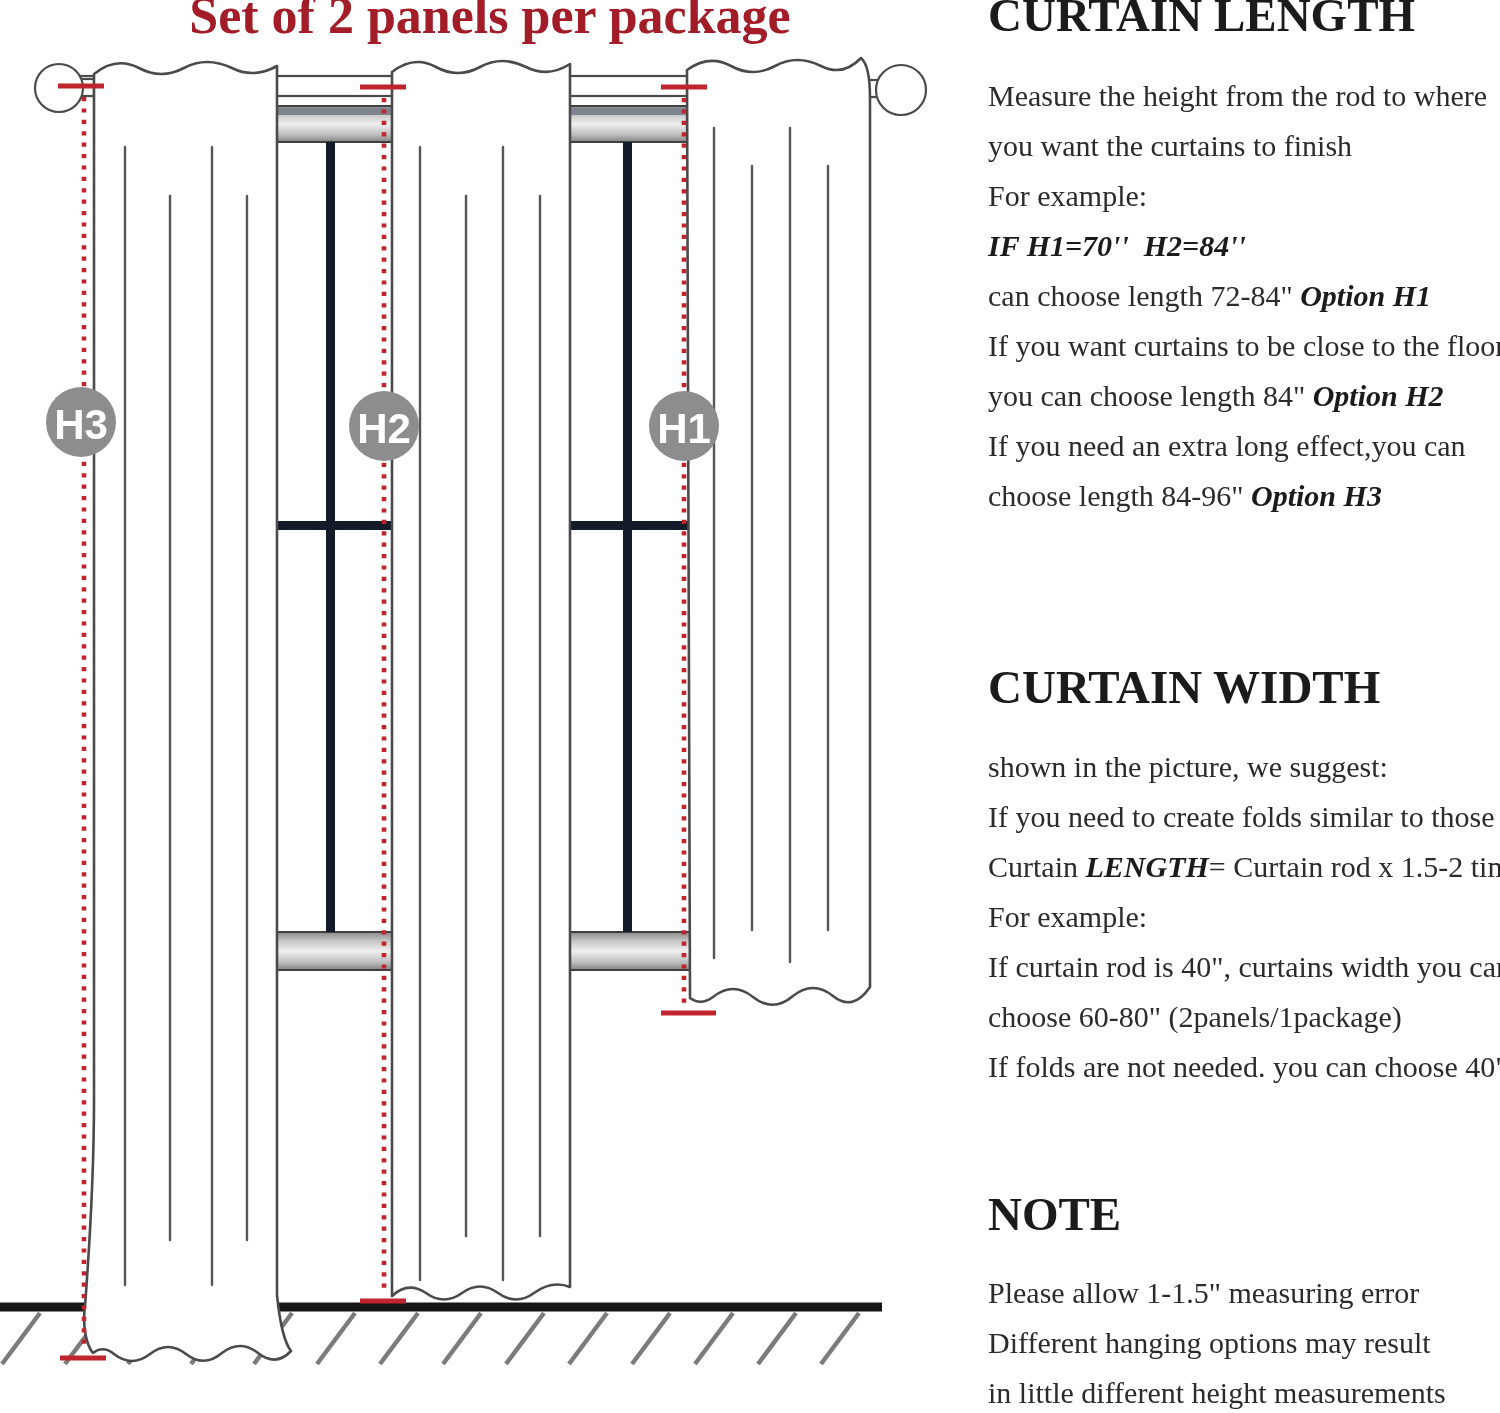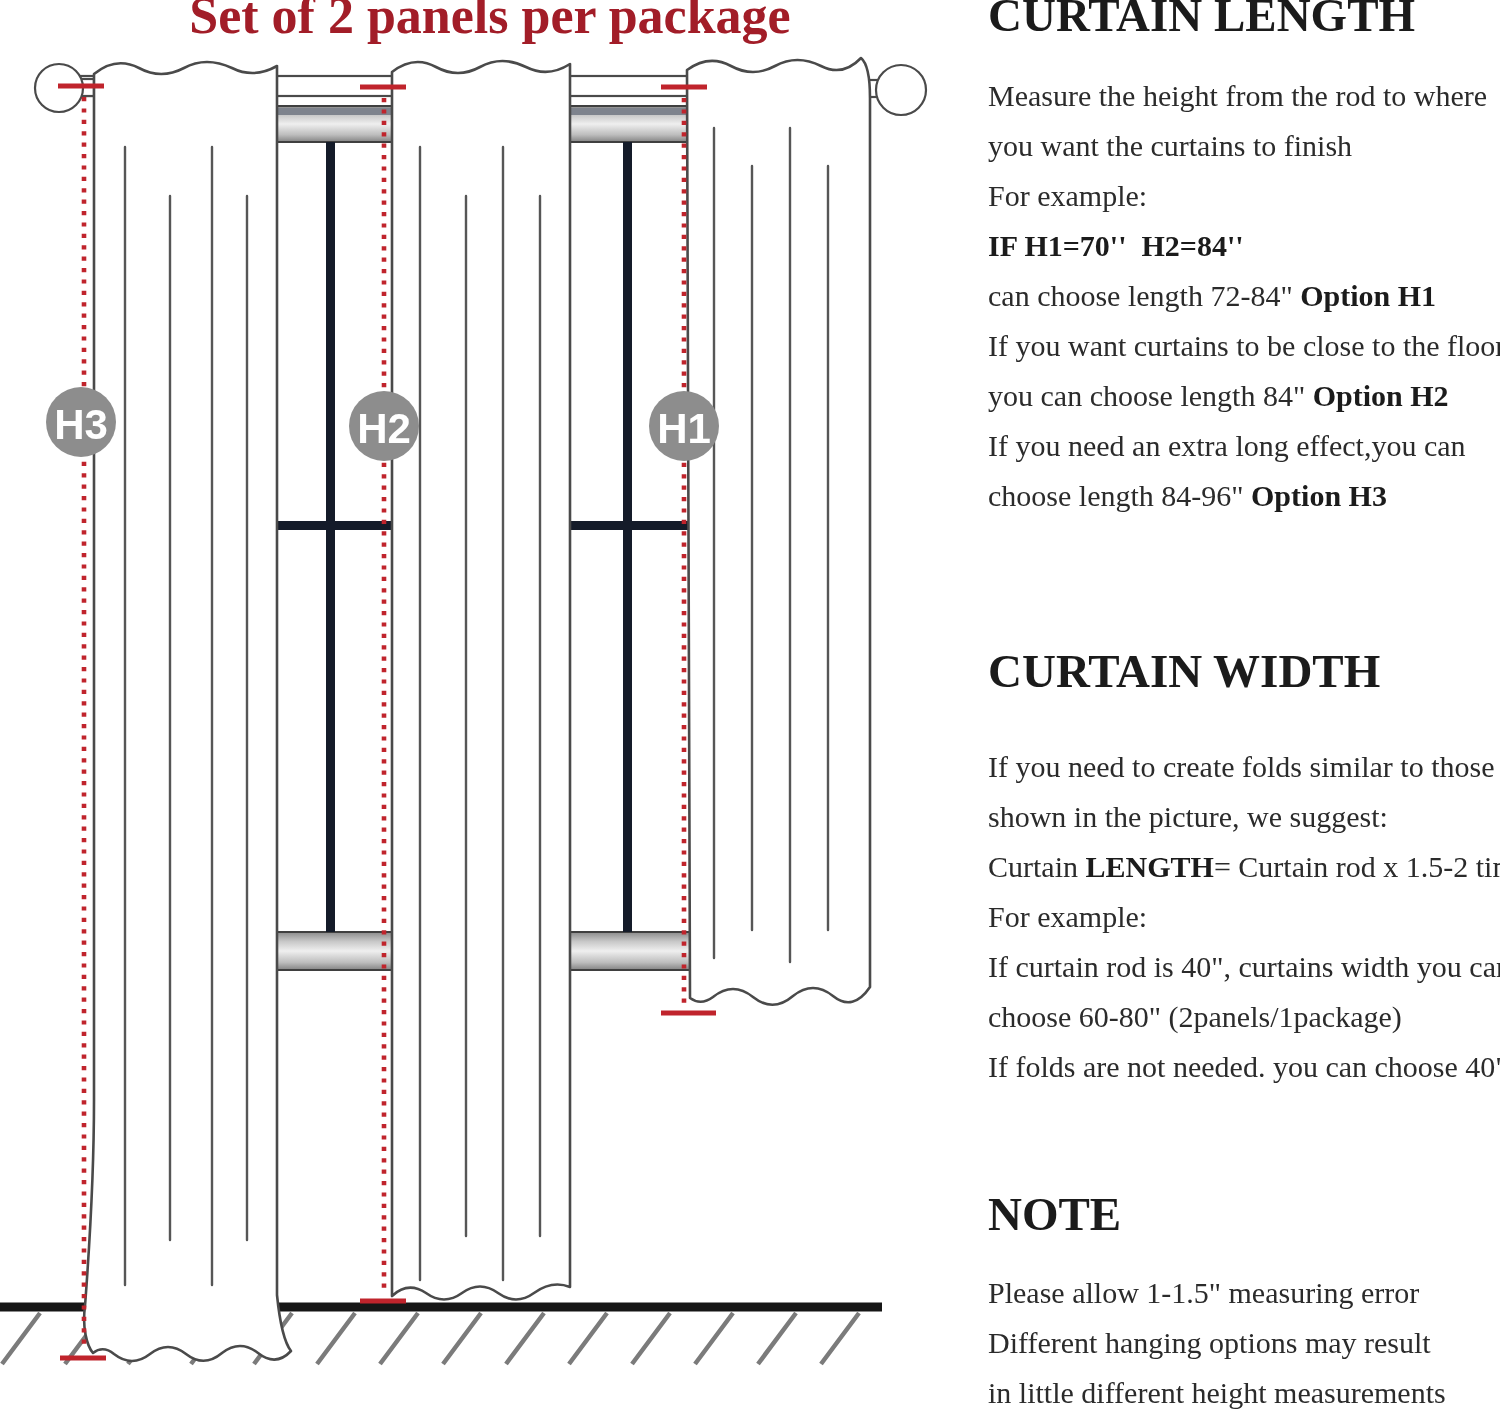--- a/index.html
+++ b/index.html
@@ -7,23 +7,23 @@
           font-family:"Liberation Serif","DejaVu Serif",serif;color:var(--text-black,#222);}
   .title{position:absolute;left:0;top:-10px;width:980px;text-align:center;
          font-weight:700;font-size:52px;line-height:1;color:var(--title-red,#a21d28);
          font-family:"Liberation Serif","DejaVu Serif",serif;}
   .diagram{position:absolute;left:0;top:0;width:980px;height:1413px;}
   .text-col{position:absolute;left:988px;top:0;width:512px;height:1132px;}
   .heading{position:absolute;left:0;margin:0;font-weight:700;font-size:47px;line-height:47px;
            white-space:pre;color:#1b1b1b;}
   .lines{position:absolute;left:0;width:512px;}
   .line{margin:0;font-size:30px;line-height:50px;white-space:pre;color:#2b2b2b;}
-  .line .b{font-weight:700;color:#1b1b1b;}
+  .line .b{font-weight:700;color:#1b1b1b;font-style:italic;}
   .h-len{top:-8px;} .l-len{top:71px;}
-  .h-wid{top:648px;} .l-wid{top:742px;}
+  .h-wid{top:664px;} .l-wid{top:742px;}
   .h-note{top:1191px;font-family:Liberation Serif, serif;} .l-note{top:1268px;}
   
   .rod{fill:#fff;stroke:#4a4a4a;stroke-width:2.2;}
   .band{fill:url(#metal);stroke:#3f3f3f;stroke-width:2;}
   .bandstrip{fill:#7e838d;}
   .mullion{fill:var(--mullion-dark,#141b29);}
   .panel{fill:#fff;stroke:#4a4a4a;stroke-width:2.6;stroke-linejoin:round;}
   .fold{stroke:#565656;stroke-width:2.4;stroke-linecap:round;}
   .floor{stroke:var(--floor-black,#161616);stroke-width:9;}
   .hatch{stroke:var(--hatch-gray,#7b7b7b);stroke-width:4.5;fill:none;}
@@ -142,22 +142,22 @@
         <p class="line"><span class="b">IF H1=70''  H2=84''</span></p>
         <p class="line"><span>can choose length 72-84" </span><span class="b">Option H1</span></p>
         <p class="line"><span>If you want curtains to be close to the floor,</span></p>
         <p class="line"><span>you can choose length 84" </span><span class="b">Option H2</span></p>
         <p class="line"><span>If you need an extra long effect,you can</span></p>
         <p class="line"><span>choose length 84-96" </span><span class="b">Option H3</span></p>
       </div>
 
     <h2 class="heading h-wid">CURTAIN WIDTH</h2>
     <div class="lines l-wid">
+        <p class="line"><span>shown in the picture, we suggest:</span></p>
         <p class="line"><span>If you need to create folds similar to those</span></p>
-        <p class="line"><span>shown in the picture, we suggest:</span></p>
         <p class="line"><span>Curtain </span><span class="b">LENGTH</span><span>= Curtain rod x 1.5-2 times</span></p>
         <p class="line"><span>For example:</span></p>
         <p class="line"><span>If curtain rod is 40", curtains width you can</span></p>
         <p class="line"><span>choose 60-80" (2panels/1package)</span></p>
         <p class="line"><span>If folds are not needed. you can choose 40"</span></p>
       </div>
 
     <h2 class="heading h-note">NOTE</h2>
     <div class="lines l-note">
         <p class="line"><span>Please allow 1-1.5" measuring error</span></p>

